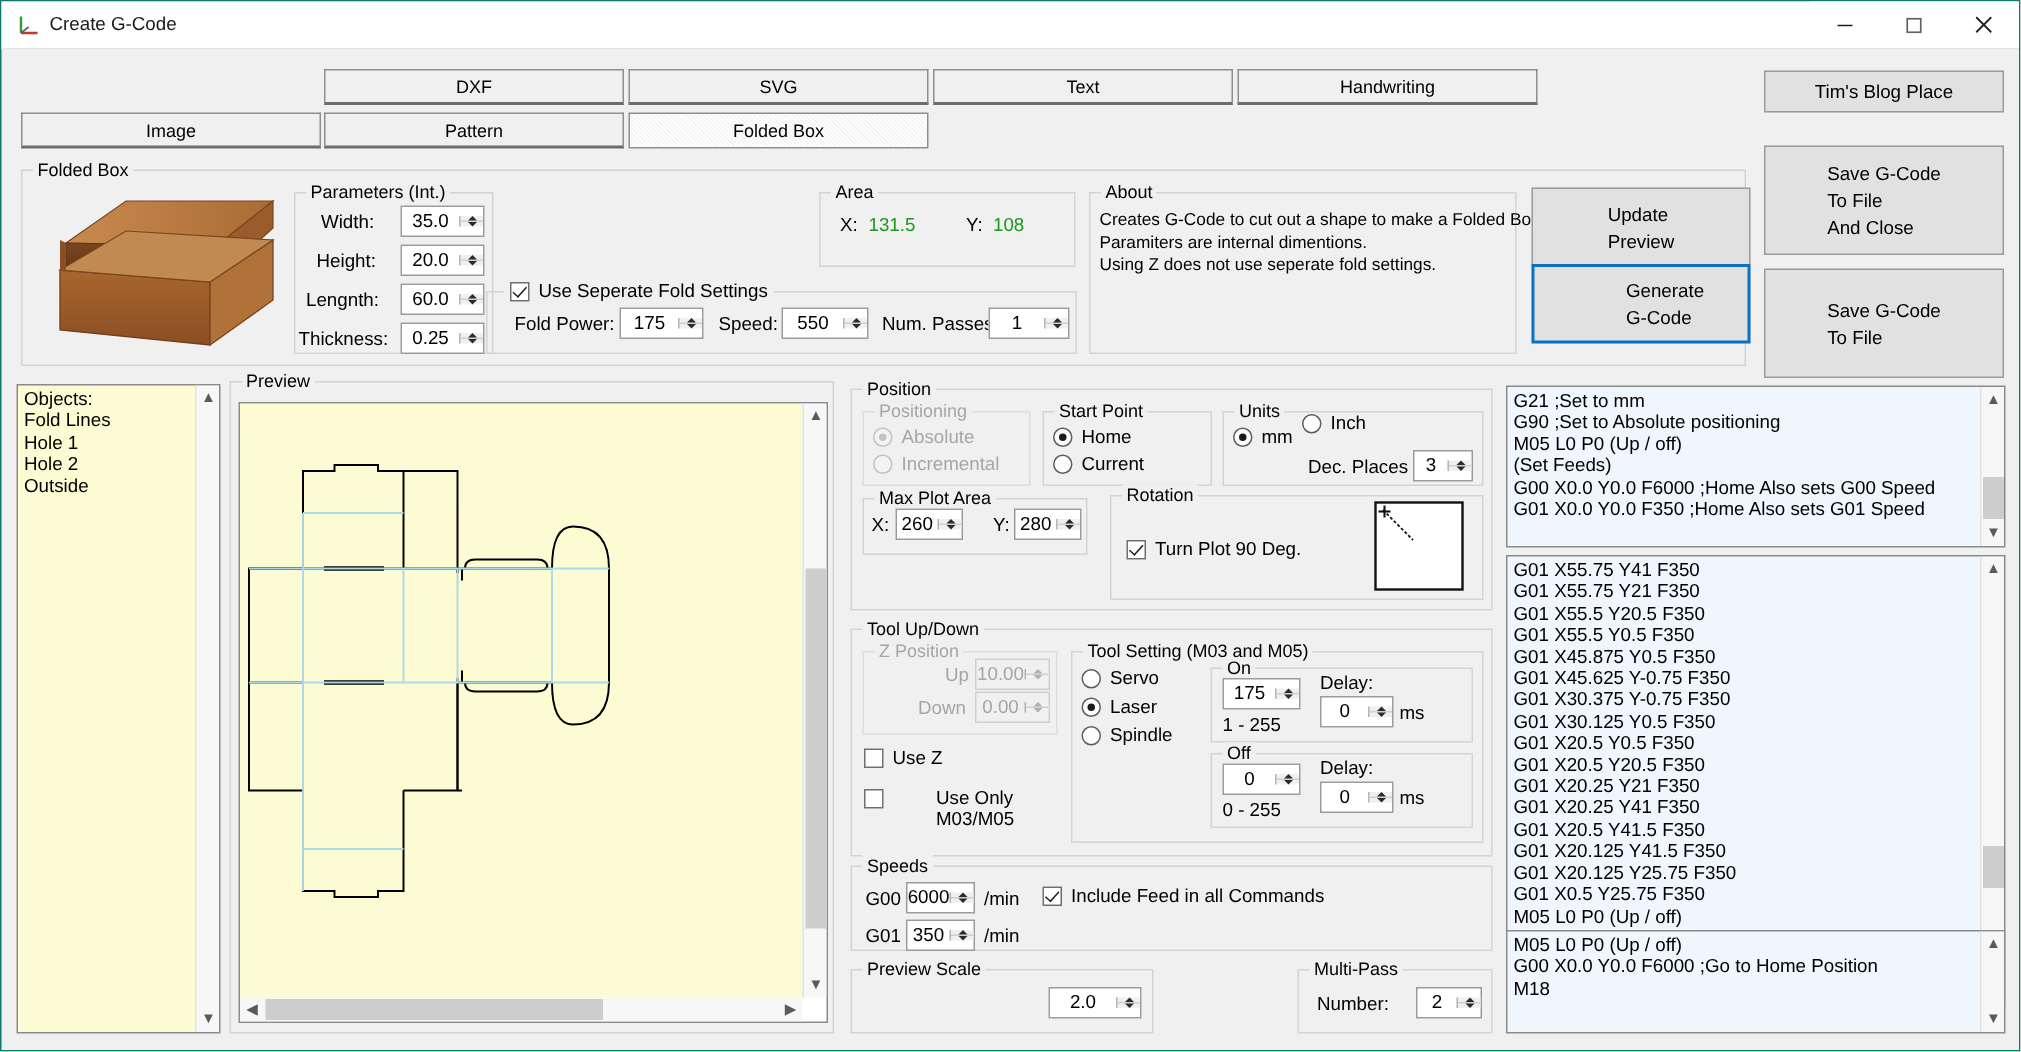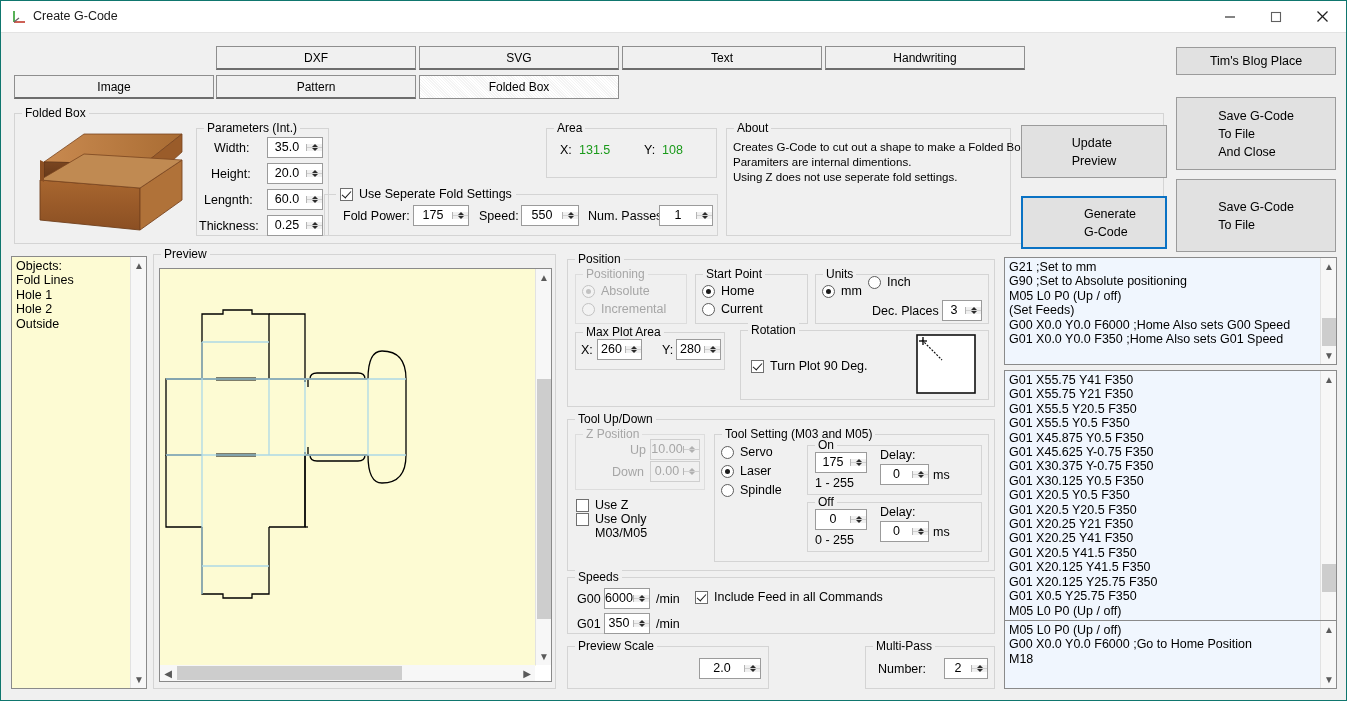--- a/index.html
+++ b/index.html
@@ -401,21 +401,21 @@
       <span class="legend">About</span>
       <span class="lab" style="left:6px;top:12px;font-size:11.5px;">Creates G-Code to cut out a shape to make a Folded Box.</span>
       <span class="lab" style="left:6px;top:27px;font-size:11.5px;">Paramiters are internal dimentions.</span>
       <span class="lab" style="left:6px;top:42px;font-size:11.5px;">Using Z does not use seperate fold settings.</span>
     </div>
 
     <div class="sidebtn" style="left:1006px;top:11px;width:146px;height:53px;">
       <span>Update
 Preview</span>
     </div>
-    <div class="sidebtn" style="left:1006px;top:82px;width:146px;height:53px;border:2px solid #0a72c4;padding-left:32px;">
+    <div class="sidebtn" style="left:1006px;top:62px;width:146px;height:53px;border:2px solid #0a72c4;padding-left:32px;">
       <span>Generate
 G-Code</span>
     </div>
   </div>
 
   <div class="panel objlist" style="left:10px;top:255px;width:136px;height:433px;">
     <div class="content">Objects:
 Fold Lines
 Hole 1
 Hole 2
@@ -612,21 +612,21 @@
               <i class="ar dn"></i>
             </div>
           </span>
       </div>
     </div>
 
     <div class="cbx" style="left:8px;top:78px;">
       <span class="box"></span>
       <span class="ctext">Use Z</span>
     </div>
-    <div class="cbx" style="left:8px;top:92px;">
+    <div class="cbx" style="left:8px;top:105px;gap:29px;">
       <span class="box"></span>
       <span class="ctext">Use Only
 M03/M05</span>
     </div>
 
     <div class="group" style="left:146px;top:14px;width:275px;height:128px;">
       <span class="legend">Tool Setting (M03 and M05)</span>
       <div class="rad" style="left:6px;top:10px;align-items:center;">
         <span class="circ"></span>
         <span class="rtext">Servo</span>

